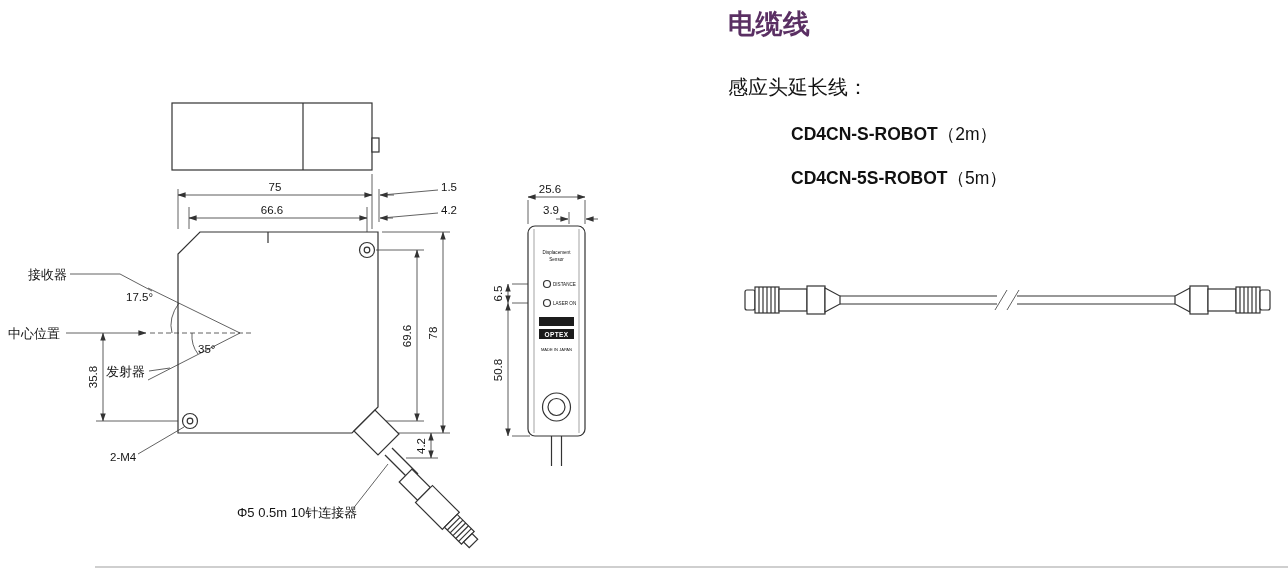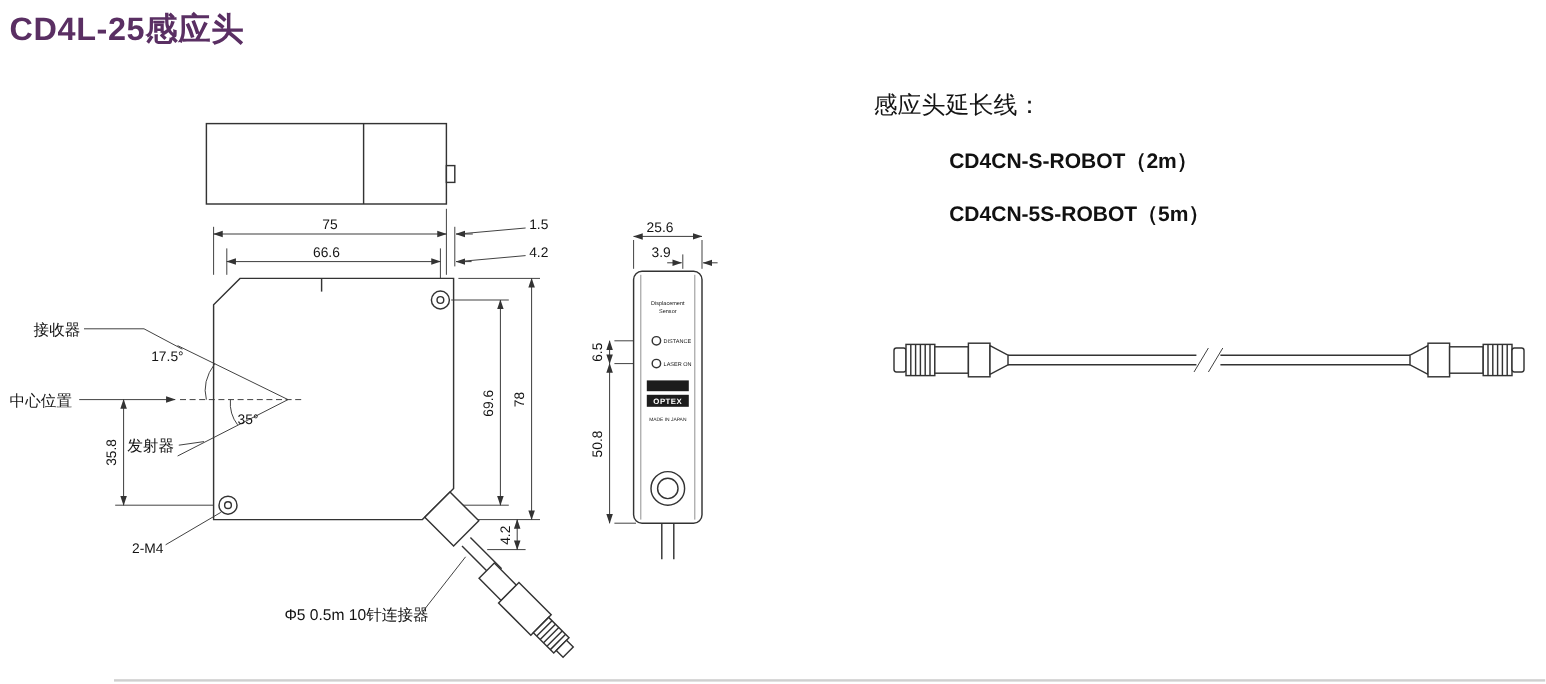--- a/index.html
+++ b/index.html
@@ -12,21 +12,21 @@
     position:absolute; font-size:27px; font-weight:bold; color:#5a2f63;
     letter-spacing:0.5px;
   }
   .title-left { left:8px; top:6px; }
   .title-right { left:728px; top:6px; }
   .sub { position:absolute; left:728px; top:74px; font-size:20px; color:#141414; }
   .model-row { position:absolute; left:775px; font-size:17.5px; color:#111; }
   .model-1 { top:122px; }
   .model-2 { top:166px; }
   .model-name { font-weight:bold;margin-left:16px; }
-  .model-len { font-weight:bold; }
+  .model-len { font-weight:normal; }
   .bottom-edge { position:absolute; left:95px; top:566px; width:1193px; height:2px; background:#cfcfcf; }
 
   svg { position:absolute; }
   .sensor-drawing { left:0; top:0; }
   .cable-drawing { left:735px; top:255px; }
 
   
   .sensor-drawing line, .sensor-drawing path, .sensor-drawing rect,
   .sensor-drawing circle, .sensor-drawing polygon, .sensor-drawing polyline,
   .cable-drawing line, .cable-drawing path, .cable-drawing rect,
@@ -49,21 +49,20 @@
   .cjk      { font-size:13px; }
   .microtxt { font-size:4.6px; }
   .microtxt2{ font-size:4.1px; }
   .brandtxt { font-size:6.5px; fill:#ffffff; font-weight:bold; letter-spacing:0.4px; }
 </style>
 </head>
 <body>
 
 <div class="page">
 
-  <div class="sec-title title-left">CD4L-25感应头</div>
 
   <svg class="sensor-drawing" width="710" height="570" viewBox="0 0 710 570">
     <defs>
       <marker id="arw" viewBox="0 0 10 10" refX="9.5" refY="5" markerWidth="10" markerHeight="10" orient="auto-start-reverse">
         <path d="M0,1.6 L10,5 L0,8.4 Z" style="fill:#333;stroke:none"></path>
       </marker>
     </defs>
 
     <g>
       <rect class="fw" x="172" y="103" width="200" height="67"></rect>
@@ -238,20 +237,21 @@
       <line class="dim" x1="508" y1="284" x2="508" y2="303" marker-start="url(#arw)" marker-end="url(#arw)"></line>
       <text class="dimtxt" x="502" y="293.5" text-anchor="middle" transform="rotate(-90 502 293.5)">6.5</text>
     </g>
 
     <g>
       <line class="dim" x1="508" y1="303" x2="508" y2="436" marker-start="url(#arw)" marker-end="url(#arw)"></line>
       <text class="dimtxt" x="502" y="370" text-anchor="middle" transform="rotate(-90 502 370)">50.8</text>
     </g>
   </svg>
 
+  <div class="sec-title title-right">电缆线</div>
 
   <div class="sub">感应头延长线：</div>
 
   <div class="model-row model-1">
     <span class="model-name">CD4CN-S-ROBOT</span><span class="model-len">（2m）</span>
   </div>
   <div class="model-row model-2">
     <span class="model-name">CD4CN-5S-ROBOT</span><span class="model-len">（5m）</span>
   </div>
 

